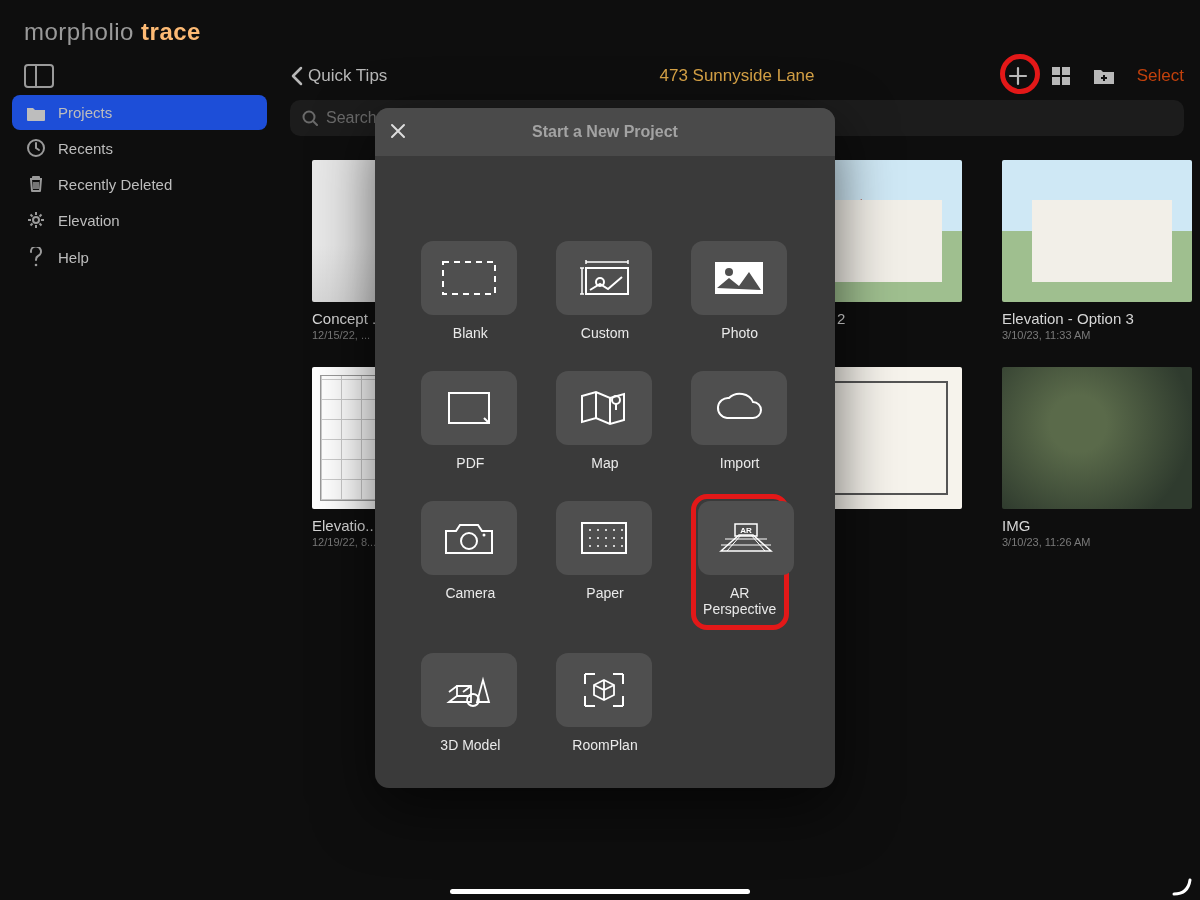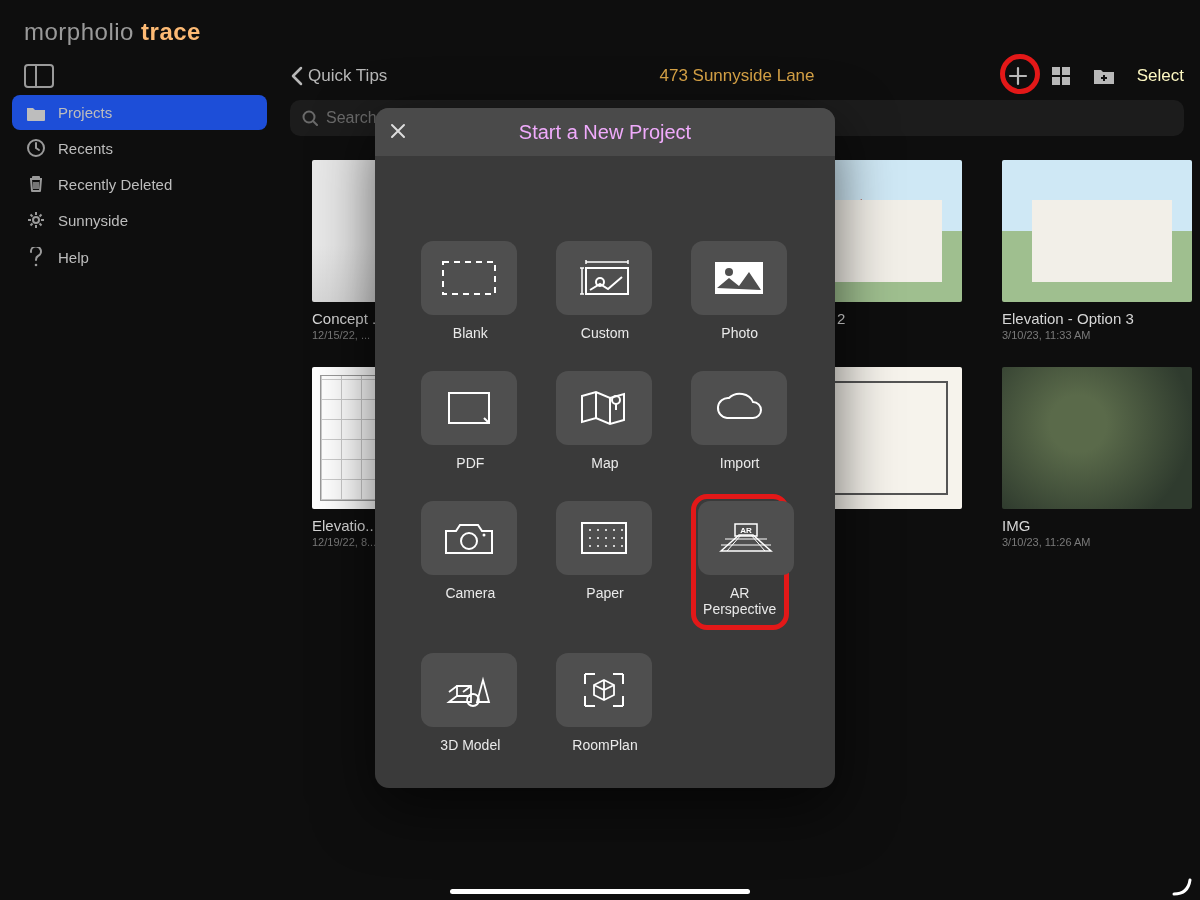--- a/index.html
+++ b/index.html
@@ -102,21 +102,21 @@
   .modal-header {
     height: 48px; background: #4a4a4a;
     border-radius: 14px 14px 0 0;
     display: flex; align-items: center;
     position: relative;
   }
   .modal-close {
     position: absolute; left: 14px; top: 14px; cursor: pointer; color: #ddd;
   }
   .modal-title {
-    width: 100%; text-align: center; color: #f0abfc; font-size: 20px; font-weight: 400;
+    width: 100%; text-align: center; color: #a3a3a3; font-size: 16px; font-weight: 700;
   }
   .opt-grid {
     padding: 40px 46px 20px;
     display: grid; grid-template-columns: repeat(3, 1fr);
     column-gap: 36px; row-gap: 30px;
     justify-items: center;
     margin-top: 45px;
   }
   .opt { width: 98px; text-align: center; cursor: pointer; }
   .tile {
@@ -180,21 +180,21 @@
     </span>
     <span>Recently Deleted</span>
   </div>
   <div class="sidebar-item">
     <span class="icon">
       <svg width="18" height="18" viewBox="0 0 18 18">
           <circle cx="9" cy="9" r="3" fill="none" stroke="#9a9a9a" stroke-width="2"></circle>
           <path d="M9 1 v3 M9 14 v3 M1 9 h3 M14 9 h3 M3.5 3.5 l2 2 M12.5 12.5 l2 2 M14.5 3.5 l-2 2 M5.5 12.5 l-2 2" stroke="#9a9a9a" stroke-width="2"></path>
         </svg>
     </span>
-    <span>Sunnyside</span>
+    <span>Elevation</span>
   </div>
   <div class="sidebar-item">
     <span class="icon">
       <svg width="14" height="20" viewBox="0 0 14 20">
           <path d="M2 5 a5 5 0 1 1 7 4 c-2 1 -2 2 -2 4" fill="none" stroke="#9a9a9a" stroke-width="2" stroke-linecap="round"></path>
           <circle cx="7" cy="18" r="1.3" fill="#9a9a9a"></circle>
         </svg>
     </span>
     <span>Help</span>
   </div>
@@ -221,21 +221,21 @@
           <rect x="1" y="11" width="8" height="8" fill="#b8b8b8"></rect>
           <rect x="11" y="11" width="8" height="8" fill="#b8b8b8"></rect>
         </svg>
     </div>
     <div class="btn">
       <svg width="22" height="18" viewBox="0 0 22 18">
           <path d="M1 3 h7 l2 2 h11 v12 h-20 z" fill="#b8b8b8"></path>
           <path d="M11 8 v6 M8 11 h6" stroke="#0e0e0e" stroke-width="2"></path>
         </svg>
     </div>
-    <div class="btn" style="font-size:17px;color:#fef9c3;">
+    <div class="btn" style="font-size:17px;color:#c2410c;">
       <span>Select</span>
     </div>
   </div>
 </div>
 <div class="circle-highlight" style="top:54px; left:1000px;"></div>
 
 <div class="searchbar">
   <svg width="16" height="16" viewBox="0 0 16 16">
       <circle cx="7" cy="7" r="5.5" fill="none" stroke="#6a6a6a" stroke-width="2"></circle>
       <path d="M11 11 l4 4" stroke="#6a6a6a" stroke-width="2" stroke-linecap="round"></path>

